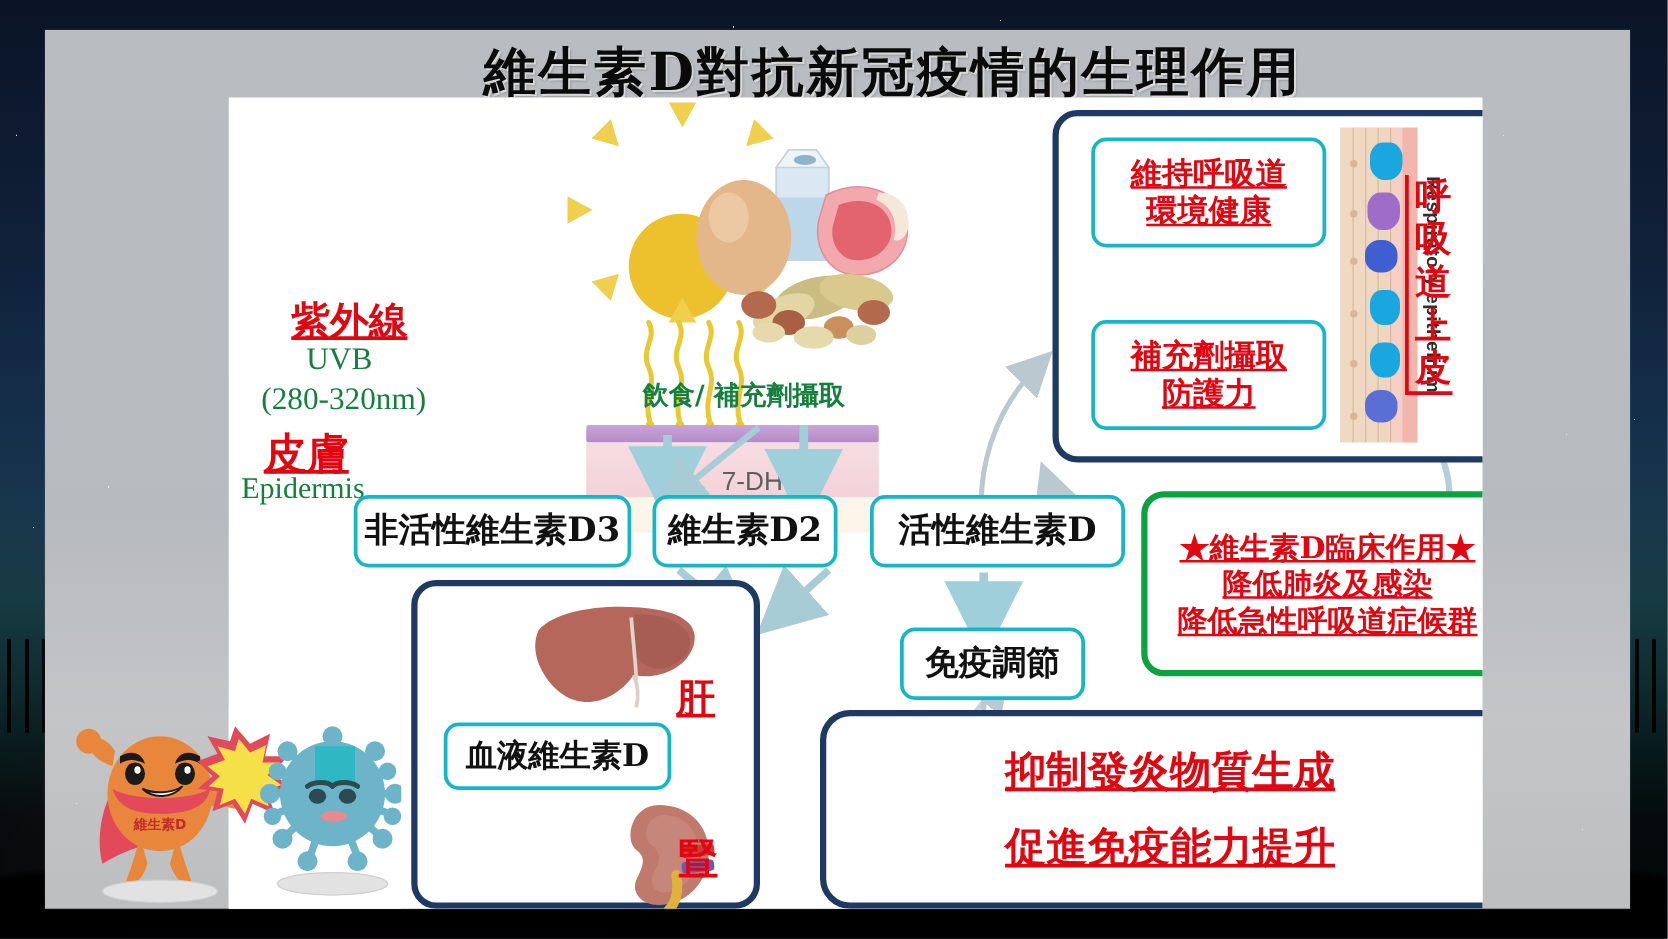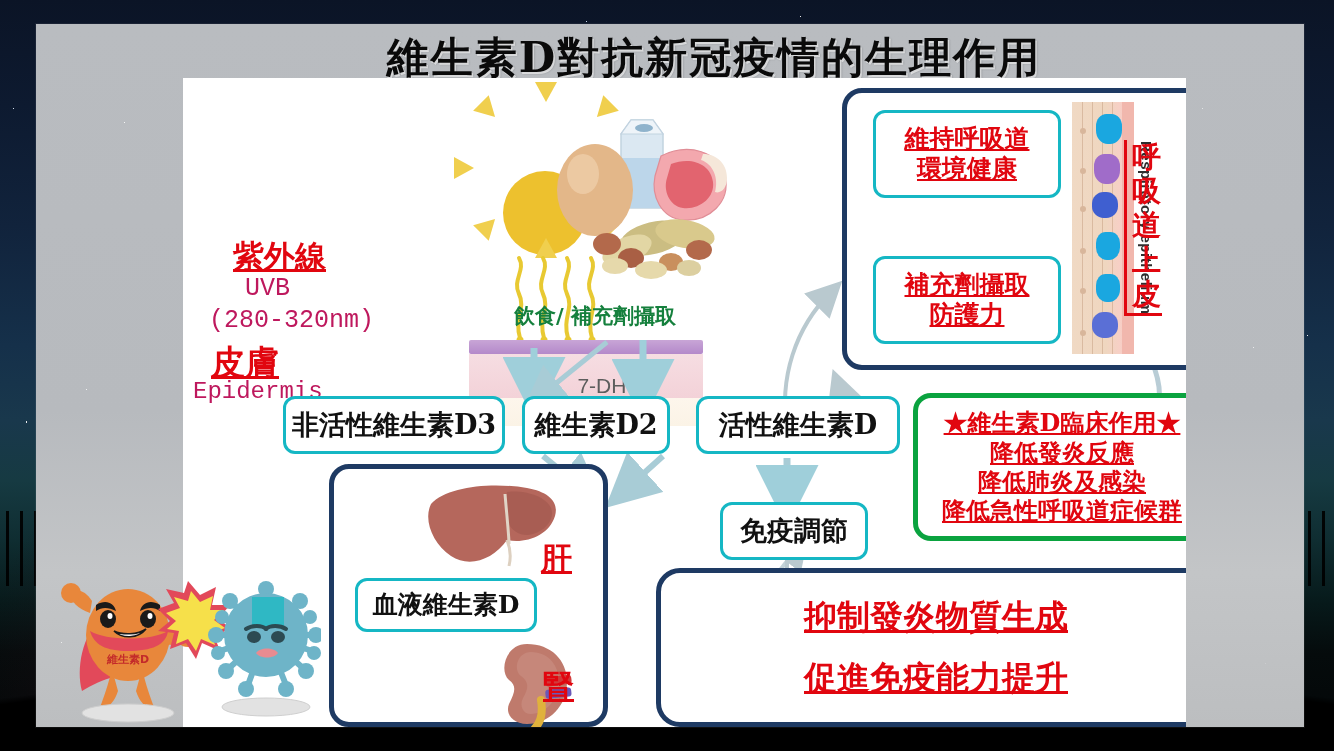--- a/index.html
+++ b/index.html
@@ -191,21 +191,21 @@
     padding-left:47px;
   }
 
   .red-head {
     color:#e1060f; font-weight:bold;
     font-family:"DejaVu Serif","Liberation Serif",serif;
     text-decoration:underline; text-underline-offset:2px;
     white-space:nowrap;
   }
   .grey-sub {
-    color:#be185d; font-family:Liberation Mono, monospace;
+    color:#15803d; font-family:Liberation Serif, serif;
     white-space:nowrap;
   }
 
   
   #epi-strip {
     position:absolute; left:1022px; top:96px; width:58px; height:272px;
     background:linear-gradient(to right,#f0d9c4 0%,#efd6bf 55%,#f7cfc6 78%,#f3bfb6 100%);
     overflow:hidden;
   }
   .epi-col {
@@ -439,21 +439,20 @@
     <div class="epi-dot" style="left:8px; top:146px;"></div>
     <div class="epi-dot" style="left:8px; top:186px;"></div>
     <div class="epi-dot" style="left:8px; top:228px;"></div>
   </div>
   <div id="epi-vert-label" style="left:951px; top:24px; height:252px;">Respiratory epithelium</div>
 
   <div id="airway-label" style="left:941px; top:62px;">呼吸道上皮</div>
 
   <div id="clinical-box" style="left:730px; top:315px; width:298px; height:148px;">
     <span class="red-under" style="font-size:24px;">★維生素D臨床作用★</span>
-    <span class="red-under" style="font-size:24px;">降低發炎反應</span>
     <span class="red-under" style="font-size:24px;">降低肺炎及感染</span>
     <span class="red-under" style="font-size:24px;">降低急性呼吸道症候群</span>
   </div>
 
   <div class="navy-box" style="left:473px; top:490px; width:560px; height:159px; border-radius:24px;
        display:flex; flex-direction:column; align-items:center; justify-content:center; gap:20px;">
     <span class="red-under" style="font-size:33px;">抑制發炎物質生成</span>
     <span class="red-under" style="font-size:33px;">促進免疫能力提升</span>
   </div>
 </div>

